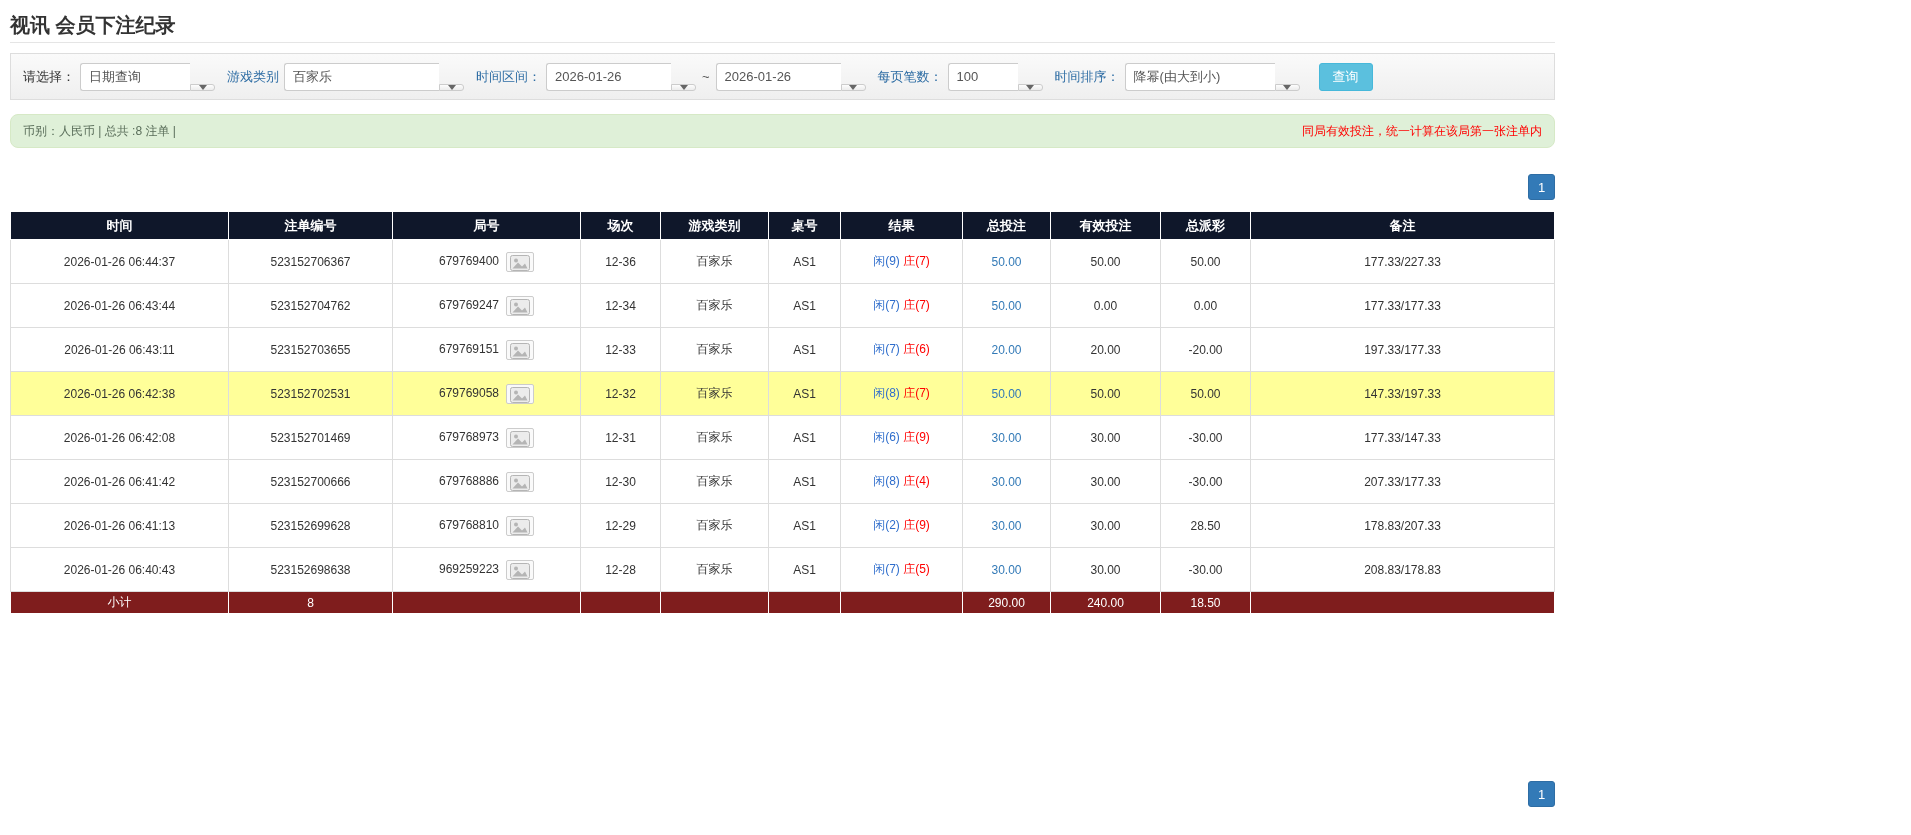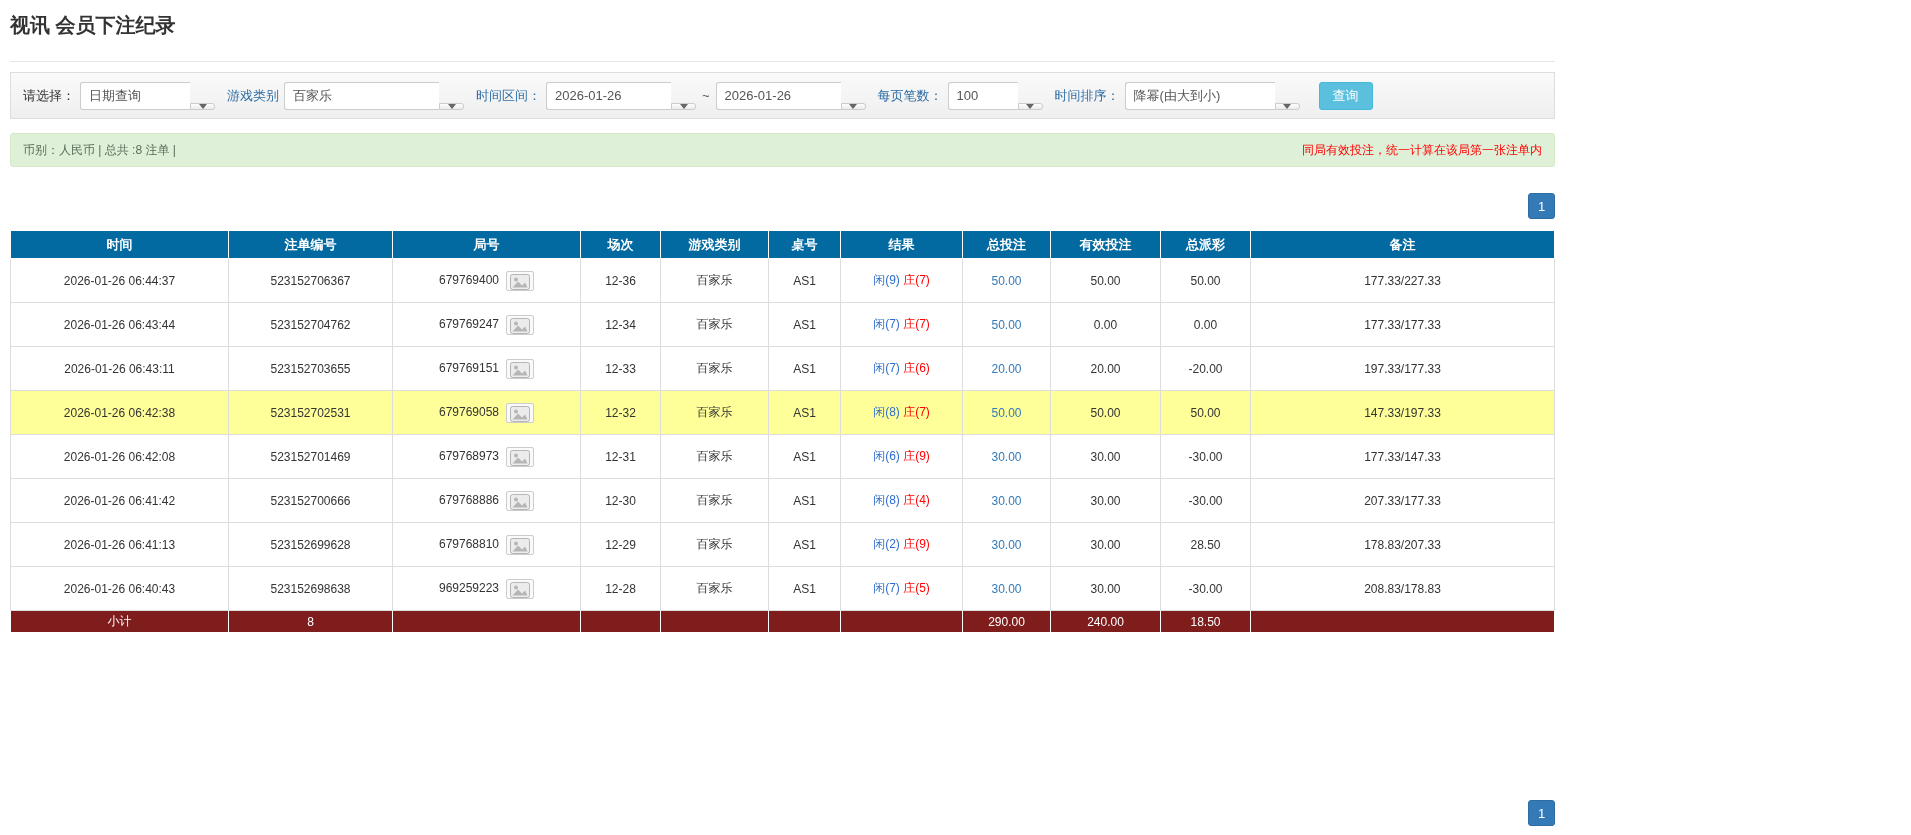--- a/index.html
+++ b/index.html
@@ -5,21 +5,21 @@
   * { box-sizing: border-box; }
   html, body {
     margin: 0; padding: 0;
     width: 1911px; height: 835px;
     overflow: hidden;
     background: #fff;
     font-family: "Liberation Sans", "DejaVu Sans", sans-serif;
   }
   .container { width: 1565px; padding: 12px 10px 0 10px; }
 
-  .page-header { border-bottom: 1px solid #e5e5e5; padding-bottom: 22px; }
+  .page-header { border-bottom: 1px solid #e5e5e5; padding-bottom: 3px; }
   .page-title { font-size: 20px; font-weight: bold; color: #333; margin: 0; }
 
   
   .filter-panel {
     margin-top: 10px;
     border: 1px solid #ddd; border-radius: 0;
     background: linear-gradient(#fafafa, #efefef);
     padding: 9px 12px;
     display: flex; align-items: center;
     height: 47px;
@@ -49,21 +49,21 @@
   .btn-search {
     height: 28px; padding: 0 13px; margin-left: 19px;
     background: #5bc0de; border: 1px solid #46b8da; color: #fff;
     border-radius: 3px; font-size: 13px; cursor: pointer;
     font-family: "Liberation Sans", sans-serif;
   }
 
   
   .summary-bar {
     margin-top: 14px;
-    background: #dff0d8; border: 1px solid #d6e9c6; border-radius: 3px;
+    background: #dff0d8; border: 1px solid #d6e9c6; border-radius: 8px;
     padding: 0 12px; height: 34px;
     display: flex; justify-content: space-between; align-items: center;
     font-size: 12px;
   }
   .summary-left { color: #5a6e5a; }
   .summary-right { color: #f00; text-align: center; }
 
   
   .pagination-row { display: flex; justify-content: flex-end; }
   .pagination-row.top { margin-top: 26px; }
@@ -71,21 +71,21 @@
   .page-btn {
     min-width: 27px; height: 26px;
     background: #337ab7; color: #fff; border: 1px solid #2e6da4;
     border-radius: 3px; font-size: 13px; cursor: pointer;
     font-family: "Liberation Sans", sans-serif;
   }
 
   
   table.data { width: 100%; border-collapse: collapse; margin-top: 11px; font-size: 12px; table-layout: fixed; }
   .data th {
-    background: #0369a1; color: #fff; font-weight: bold;
+    background: #0f172a; color: #fff; font-weight: bold;
     height: 28px; border: 1px solid #fff; font-size: 13px; text-align: center;
   }
   .data tbody td {
     border: 1px solid #ddd; height: 44px; text-align: center;
     color: #333; background: #fff; overflow: hidden;
   }
   .data tbody tr.highlight td { background: #ffff99; }
   .blue-link { color: #337ab7; cursor: pointer; }
   .neg { color: #f00; margin-left: 40px; }
   .player { color: #2e6dcc; }

